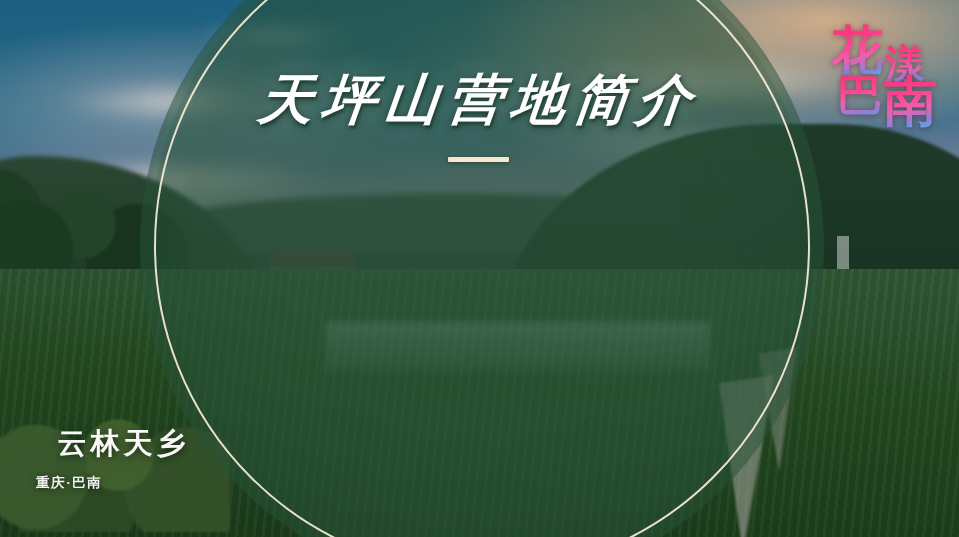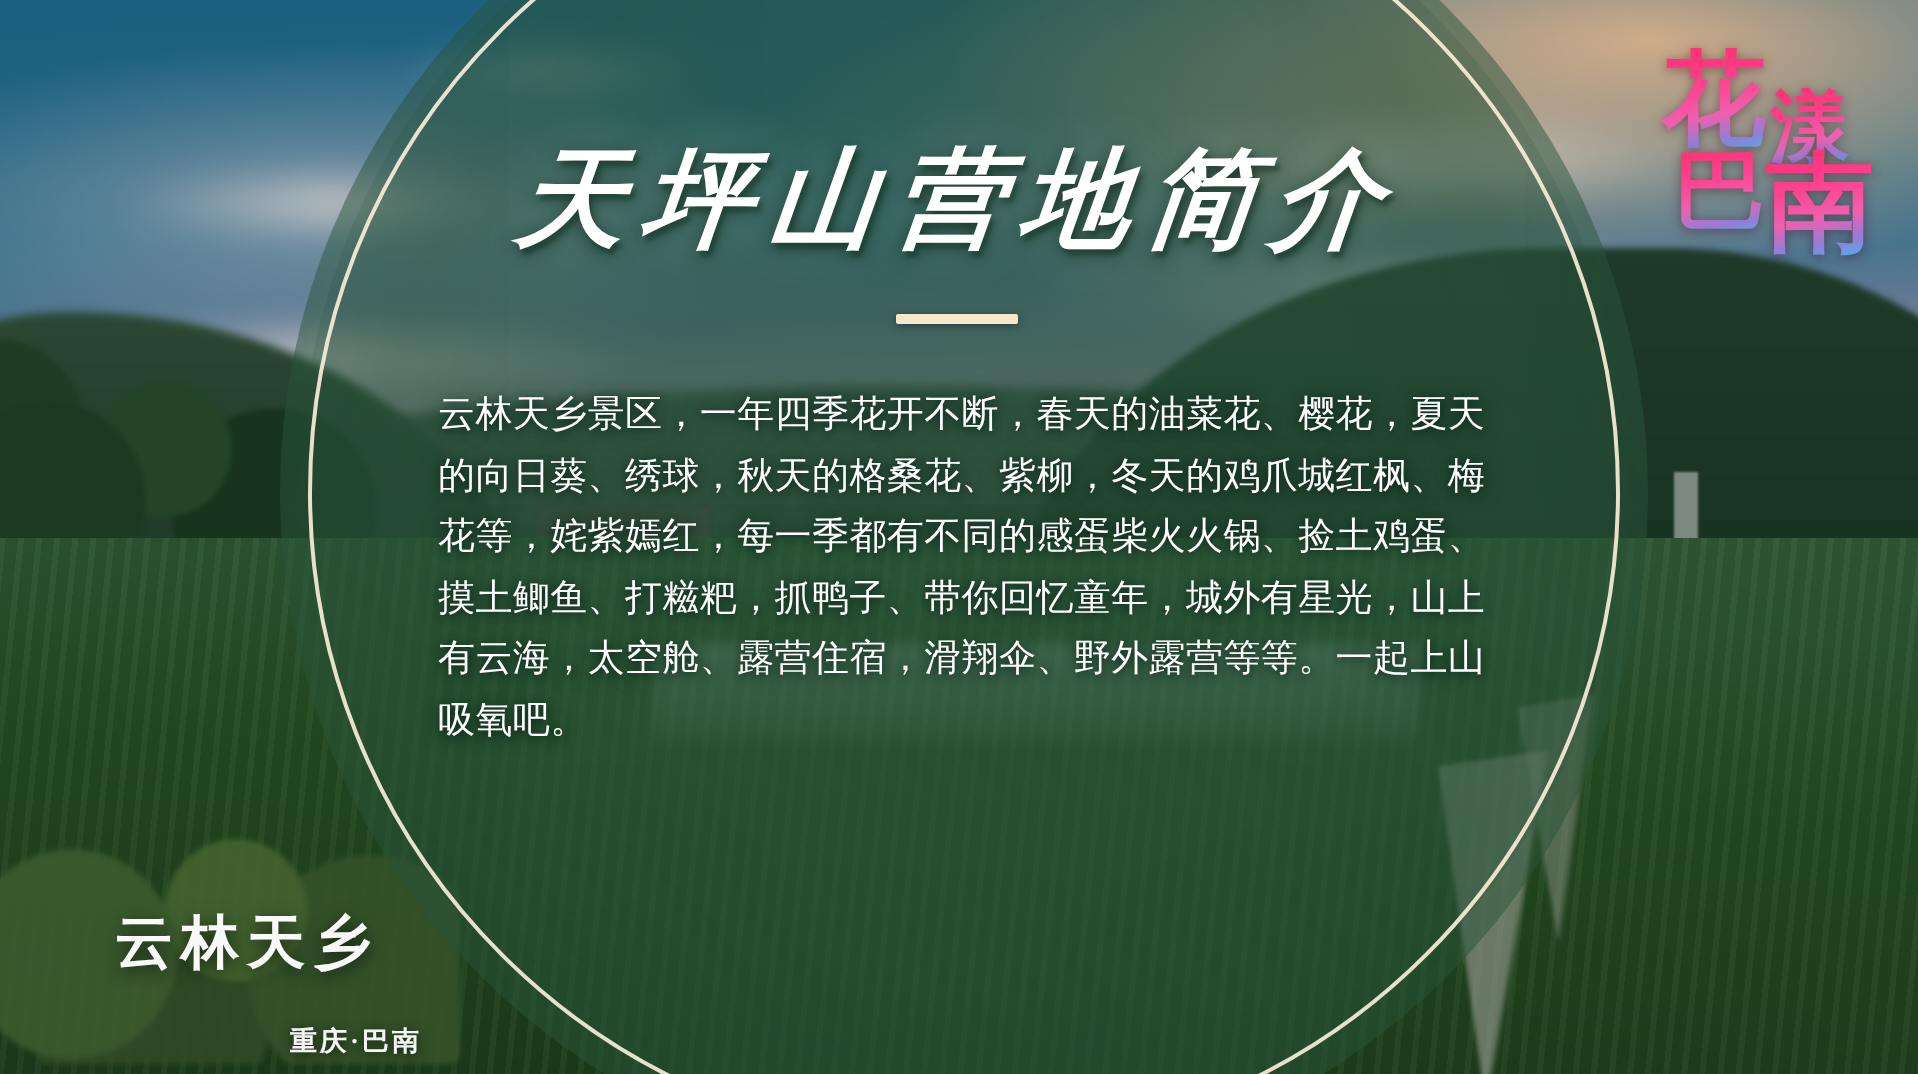--- a/index.html
+++ b/index.html
@@ -207,28 +207,27 @@
   .sub-b{left:28px;top:104px;}
 
   
   .wm{position:absolute;left:36px;top:424px;width:175px;}
   .wm-main{
     font-family:Liberation Sans, sans-serif;
     font-size:29px;font-weight:700;letter-spacing:4px;
     color:rgba(255,255,255,.97);
     text-shadow:0 2px 8px rgba(0,0,0,.6);
     text-align:center;
-    margin-top:28px;
   }
   .wm-sub{
-    margin-top:20px;
+    margin-top:10px;
     font-size:13.5px;font-weight:700;letter-spacing:1.5px;
     color:rgba(255,255,255,.95);
     text-shadow:0 1px 6px rgba(0,0,0,.6);
-    text-align:right;
+    text-align:left;
     font-family:Liberation Serif, serif;
   }
 </style>
 </head>
 <body>
 
 <div id="stage">
 
   <div class="photo">
     <div class="sky"></div>
@@ -254,21 +253,20 @@
   </div>
 
   <div class="circle"></div>
   <div class="veil"></div>
   <div class="circle-ring"></div>
 
   <div class="title">天坪山营地简介</div>
   <div class="divider"></div>
 
   <div class="copy">
-    <p>云林天乡景区，一年四季花开不断，春天的油菜花、樱花，夏天的向日葵、绣球，秋天的格桑花、紫柳，冬天的鸡爪城红枫、梅花等，姹紫嫣红，每一季都有不同的感蛋柴火火锅、捡土鸡蛋、摸土鲫鱼、打糍粑，抓鸭子、带你回忆童年，城外有星光，山上有云海，太空舱、露营住宿，滑翔伞、野外露营等等。一起上山吸氧吧。</p>
   </div>
 
   <div class="logo">
     <span class="big lg-hua">花</span>
     <span class="big lg-ba">巴</span>
     <span class="big lg-yang">漾</span>
     <span class="big lg-nan">南</span>
     <span class="sub sub-a">遇见你</span>
     <span class="sub sub-b">遇见花开</span>
   </div>

